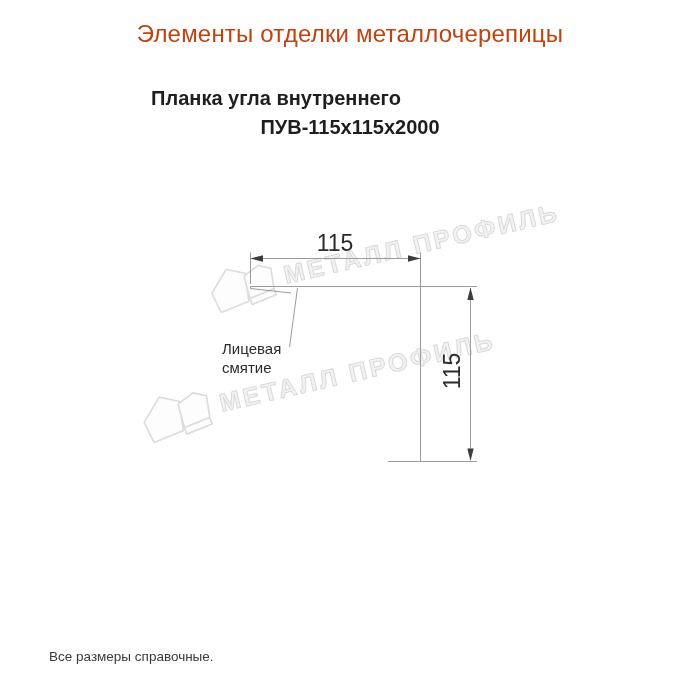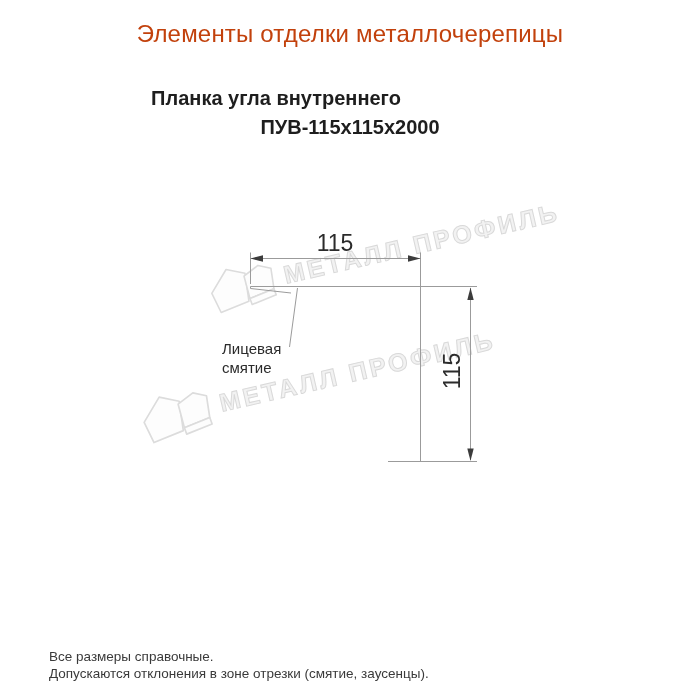--- a/index.html
+++ b/index.html
@@ -112,14 +112,13 @@
 <div class="dim-label dim-top">115</div>
 <div class="dim-label dim-right">115</div>
 
 <div class="face-label">
   <div>Лицевая</div>
   <div>смятие</div>
 </div>
 
 <div class="footnotes">
   <div>Все размеры справочные.</div>
-  <div>Допускаются отклонения в зоне отрезки (смятие, заусенцы).</div>
 </div>
 
 </body></html>

